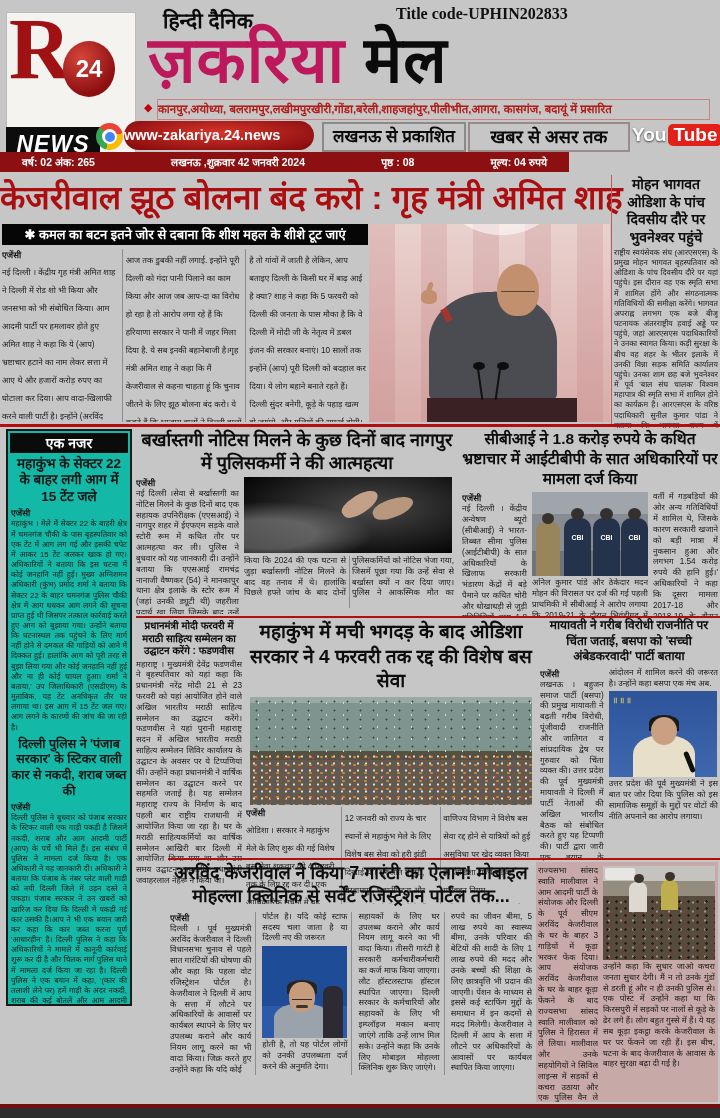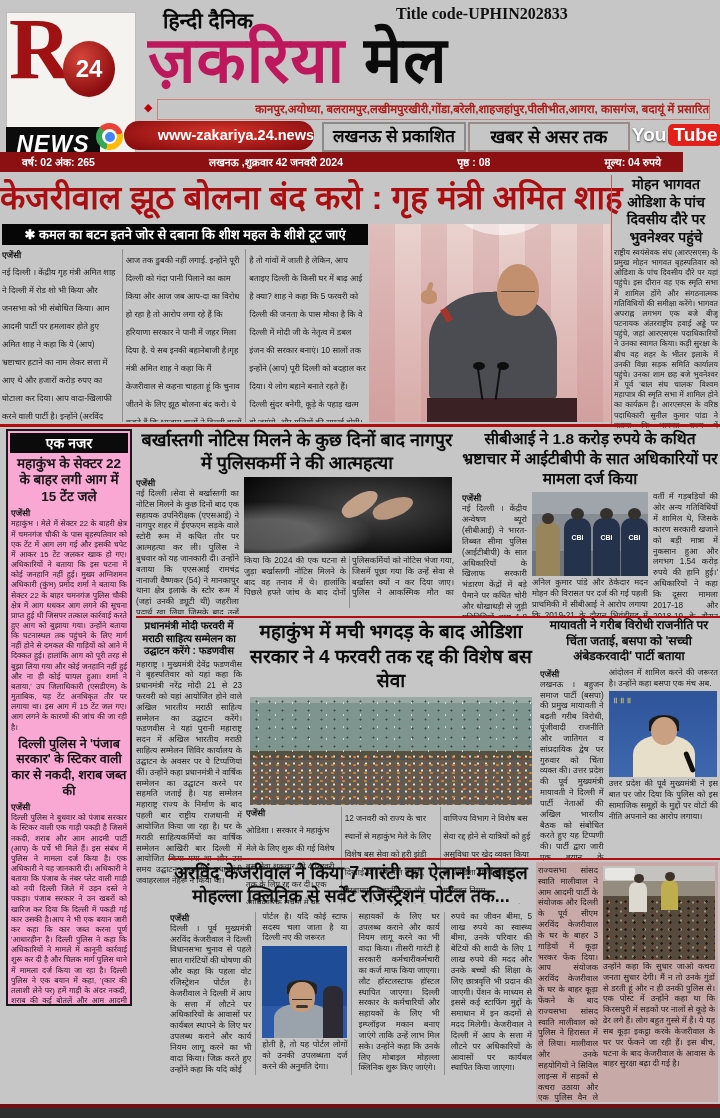--- a/index.html
+++ b/index.html
@@ -15,32 +15,32 @@
   
   .logo-wrap{left:6px;top:12px;width:128px;height:148px;background:#f5f3f0;border:1px solid #bbb}
   .logo-r{position:absolute;left:2px;top:-14px;font-size:86px;font-weight:900;color:#a01113;font-family:"Liberation Serif",serif}
   .logo-ball{position:absolute;left:56px;top:28px;width:52px;height:56px;border-radius:50%;background:radial-gradient(circle at 35% 30%,#d4453a,#8e0f11 70%);color:#fff;font-weight:900;font-size:24px;text-align:center;line-height:56px}
   .news-bar{position:absolute;left:-1px;bottom:0;width:94px;height:34px;background:#0c0c0c;color:#fff;font-weight:900;font-style:italic;font-size:23px;text-align:center;line-height:34px;letter-spacing:1px}
   .hindi-dainik{left:163px;top:6px;font-size:21px;font-weight:900;color:#0a0a0a}
   .title-code{left:396px;top:5px;font-size:16px;font-weight:bold;font-family:"Liberation Serif",serif;color:#111}
   .paper-title{left:148px;top:14px;font-size:64px;font-weight:900;letter-spacing:1px;white-space:nowrap}
   .paper-title .t-red{color:#be185d}
   .paper-title .t-black{color:#0b0b0b}
-  .cities-box{left:157px;top:99px;width:551px;height:19px;border:1px solid #c9837f;color:#b01c18;font-size:11.5px;font-weight:bold;text-align:right;line-height:19px;white-space:nowrap}
+  .cities-box{left:157px;top:99px;width:551px;height:19px;border:1px solid #c9837f;color:#b01c18;font-size:11.5px;font-weight:bold;text-align:left;line-height:19px;white-space:nowrap}
   .diamond{left:144px;top:101px;color:#c00008;font-size:11px}
   .chrome{left:96px;top:123px;width:27px;height:27px;border-radius:50%;background:conic-gradient(from -45deg,#ea4335 0 120deg,#fbbc05 120deg 240deg,#34a853 240deg 360deg)}
   .chrome .cin{position:absolute;left:6px;top:6px;width:15px;height:15px;border-radius:50%;background:#fff}
   .chrome .cblue{position:absolute;left:8.5px;top:8.5px;width:10px;height:10px;border-radius:50%;background:#4285f4}
-  .site-pill{left:124px;top:121px;width:190px;height:29px;border-radius:15px;background:radial-gradient(ellipse at 50% 40%,#d6352a,#8c0e10 85%);color:#fff;font-weight:bold;font-size:14.5px;text-align:right;line-height:29px}
+  .site-pill{left:124px;top:121px;width:190px;height:29px;border-radius:15px;background:radial-gradient(ellipse at 50% 40%,#d6352a,#8c0e10 85%);color:#fff;font-weight:bold;font-size:14.5px;text-align:left;line-height:29px}
   .pub-box{left:322px;top:122px;width:140px;height:26px;border:2px solid #8a8a8a;font-size:17px;font-weight:900;text-align:center;line-height:26px;color:#0b0b0b}
   .slogan-box{left:468px;top:122px;width:158px;height:26px;border:2px solid #9a8a8a;font-size:18px;font-weight:900;text-align:center;line-height:26px;color:#0b0b0b}
   .yt{left:632px;top:124px;font-size:19px;font-weight:900}
   .yt .you{color:#fff;text-shadow:0 1px 2px rgba(0,0,0,.7)}
   .yt .tube{background:#e22019;color:#fff;border-radius:5px;padding:0 5px 1px 5px;margin-left:2px}
-  .datebar{left:0;top:152px;width:683px;height:20px;background:#8c0f11;color:#fff;font-size:10.5px;font-weight:bold;display:flex;align-items:center;justify-content:space-between;padding:0 22px;box-sizing:border-box}
+  .datebar{left:0;top:152px;width:569px;height:20px;background:#8c0f11;color:#fff;font-size:10.5px;font-weight:bold;display:flex;align-items:center;justify-content:space-between;padding:0 22px;box-sizing:border-box}
   
   .lead-h{left:0;top:176px;width:612px;font-size:33px;line-height:1.35;white-space:nowrap}
   .sub-bar{left:2px;top:224px;width:366px;height:21px;background:#060606;color:#fff;font-size:13px;font-weight:bold;text-align:center;line-height:21px;white-space:nowrap}
   .vline{left:611px;top:175px;width:1px;height:252px;background:#c25a55}
   
   .ph{position:relative;overflow:hidden}
   .ph-shah{left:369px;top:224px;width:241px;height:198px;background:
     radial-gradient(circle at 55% -30%,rgba(255,255,255,.55) 0 70px,rgba(255,255,255,0) 71px),
     repeating-linear-gradient(90deg,rgba(186,116,120,.22) 0 26px,rgba(255,255,255,0) 26px 52px),
     linear-gradient(180deg,#e9d2ce 0%,#e0bcb9 55%,#d8aca9 100%)}
@@ -84,21 +84,21 @@
   .kej-mus{position:absolute;left:34px;bottom:30px;width:12px;height:3px;background:#3a342c;border-radius:2px}
   .kej-fig2{position:absolute;right:4px;bottom:0;width:20px;height:52px;background:#2e2a33;border-radius:8px 8px 0 0}
   .ph-garb{width:112px;height:94px;background:linear-gradient(180deg,#c4c3c0 0 16%,#958c80 16% 32%,#574b3e 32% 100%)}
   .garb-spk{position:absolute;left:0;bottom:0;width:100%;height:66%;background-image:radial-gradient(circle,rgba(30,26,20,.9) 1px,rgba(0,0,0,0) 1.5px),radial-gradient(circle,rgba(180,170,150,.8) 0.9px,rgba(0,0,0,0) 1.3px),radial-gradient(circle,rgba(120,60,40,.7) 1px,rgba(0,0,0,0) 1.5px);background-size:9px 7px,12px 9px,15px 11px}
   .garb-p1{position:absolute;left:26px;top:16px;width:18px;height:30px;background:#ddd8d0;border-radius:7px 7px 0 0}
   .garb-p2{position:absolute;left:58px;top:14px;width:17px;height:30px;background:#bfae4e;border-radius:7px 7px 0 0}
   .garb-h1{position:absolute;left:31px;top:8px;width:10px;height:9px;background:#3c332b;border-radius:50%}
   .garb-h2{position:absolute;left:62px;top:6px;width:10px;height:9px;background:#3c332b;border-radius:50%}
   .garb-truck{position:absolute;left:2px;top:2px;width:30px;height:12px;background:#e8e6e2;border-radius:2px}
   
-  .eknajar{left:6px;top:429px;width:126px;height:577px;border:2px solid #191919;background:#f9a8d4;box-sizing:border-box;padding:3px}
+  .eknajar{left:6px;top:429px;width:126px;height:577px;border:2px solid #191919;background:#14b8a6;box-sizing:border-box;padding:3px}
   .ek-head{background:#0b0b0b;color:#fff;font-size:14px;font-weight:900;text-align:center;line-height:20px;height:20px;margin:-1px -1px 3px -1px}
   .ek-h1{font-size:13.5px;font-weight:900;text-align:center;line-height:1.22;margin:2px 0}
   .ek-h2{font-size:12.5px;font-weight:900;text-align:center;line-height:1.25;margin:4px 0 2px 0}
   .pinkbg{background:#c7a9a7}
   .maliwal-h{font-size:14px;font-weight:900;text-align:center;line-height:1.3;padding:2px 1px}
   .flexrow{display:flex;gap:5px}
   .bb-bar{left:0;top:1104px;width:720px;height:14px;background:#2e2e2e;border-top:4px solid #701012}
 </style>
 </head>
 <body>

